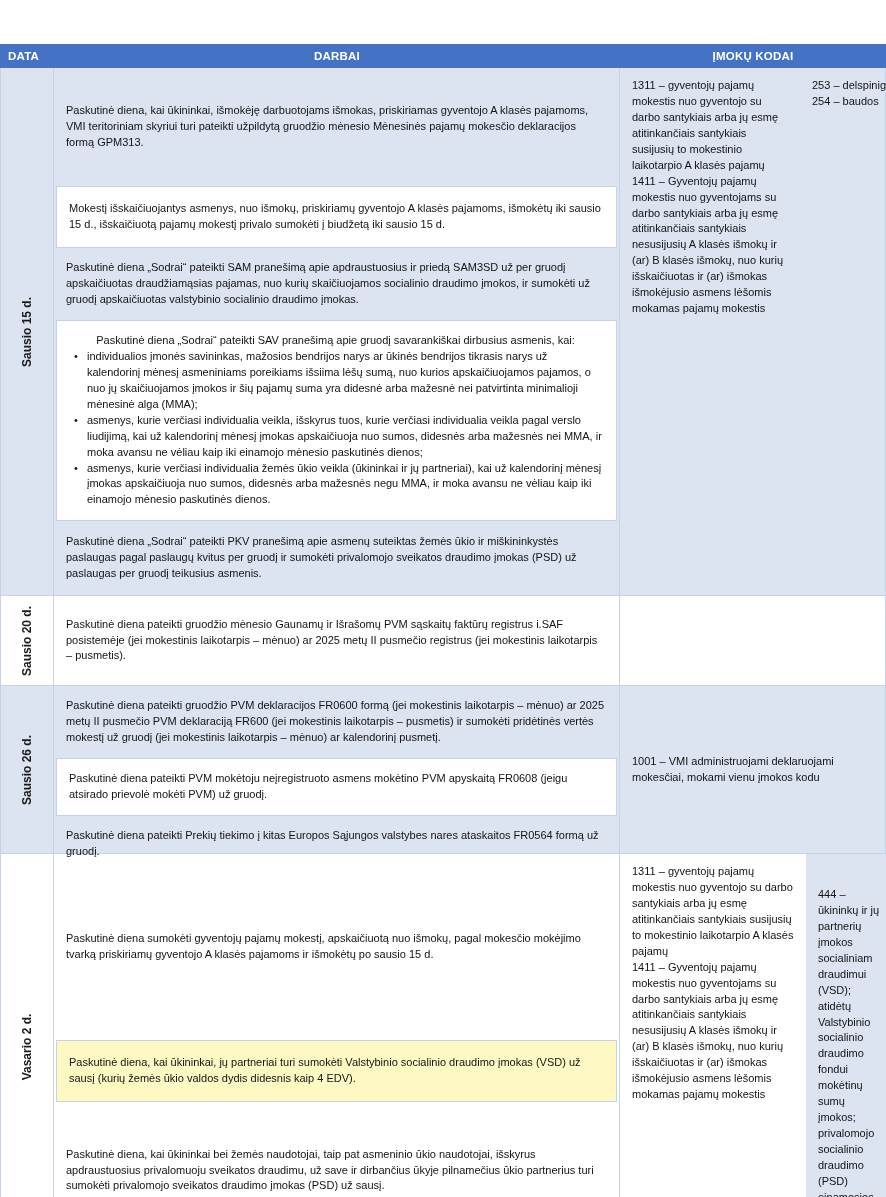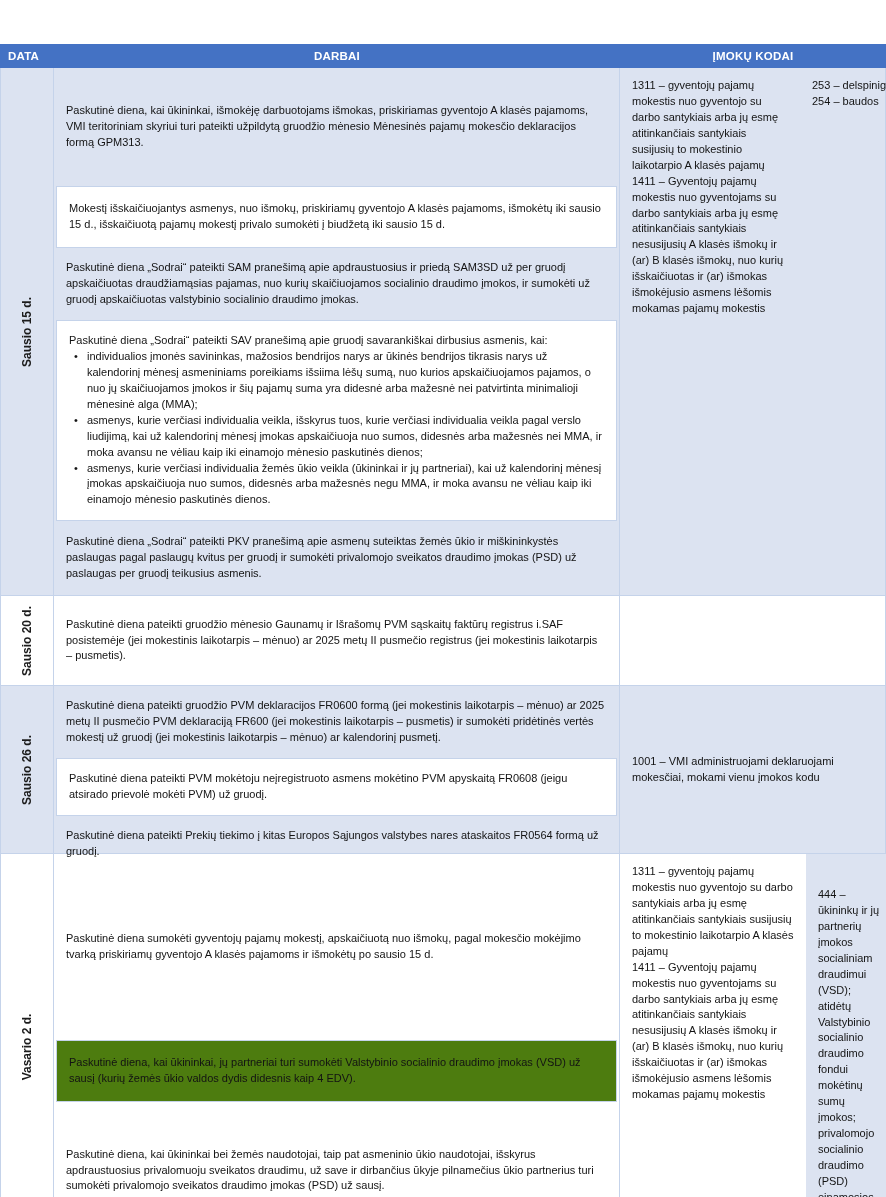--- a/index.html
+++ b/index.html
@@ -87,21 +87,21 @@
     flex: 1 1 auto;
     display: flex;
     flex-direction: column;
     justify-content: center;
   }
   .work-cell.boxed {
     background: #ffffff;
     border: 1px solid #c5d3ea;
   }
   .work-cell.vcenter { justify-content: center; }
-  .work-cell.vtop    { justify-content: flex-start; }
+  .work-cell.vtop    { justify-content: flex-start; align-items: center; }
   .work-cell p { margin: 0; }
   .work-cell ul {
     margin: 0;
     padding-left: 16px;
     list-style: none;
   }
   .work-cell ul li {
     position: relative;
     margin: 0 0 0 0;
     padding-left: 2px;
@@ -236,21 +236,21 @@
     </div>
 
     <div class="group plain g4">
       <div class="date-cell">
         <span class="date-rot">Vasario 2 d.</span>
       </div>
       <div class="works-col">
         <div class="work-cell vcenter" style="flex:0 0 186px">
           <p>Paskutinė diena sumokėti gyventojų pajamų mokestį, apskaičiuotą nuo išmokų, pagal mokesčio mokėjimo tvarką priskiriamų gyventojo A klasės pajamoms ir išmokėtų po sausio 15 d.</p>
         </div>
-        <div class="work-cell boxed vcenter" style="flex:0 0 62px;margin:0 2px;background:#4d7c0f">
+        <div class="work-cell boxed vcenter" style="flex:0 0 62px;margin:0 2px;background:#fef9c3">
           <p>Paskutinė diena, kai ūkininkai, jų partneriai  turi sumokėti Valstybinio socialinio draudimo įmokas (VSD) už sausį (kurių žemės ūkio valdos dydis didesnis kaip 4 EDV).</p>
         </div>
         <div class="work-cell vcenter" style="flex:1 1 auto">
           <p>Paskutinė diena, kai ūkininkai bei žemės naudotojai, taip pat asmeninio ūkio naudotojai, išskyrus apdraustuosius privalomuoju sveikatos draudimu, už save ir dirbančius ūkyje pilnamečius ūkio partnerius turi sumokėti privalomojo sveikatos draudimo įmokas (PSD) už sausį.</p>
         </div>
       </div>
       <div class="codes-col">
         <div class="code-cell" style="flex:0 0 186px">
           <span class="cline">1311 – gyventojų pajamų mokestis nuo gyventojo su darbo santykiais arba jų esmę atitinkančiais santykiais susijusių to mokestinio laikotarpio A klasės pajamų</span>
           <span class="cline">1411 –  Gyventojų pajamų mokestis nuo gyventojams su darbo santykiais arba jų esmę atitinkančiais santykiais nesusijusių A klasės išmokų ir (ar) B klasės išmokų, nuo kurių išskaičiuotas ir (ar) išmokas išmokėjusio asmens lėšomis mokamas pajamų mokestis</span>

